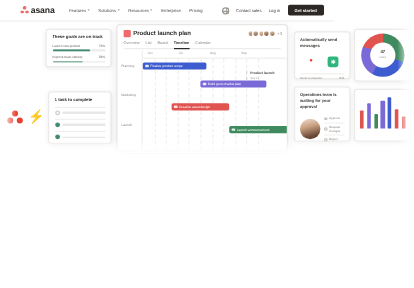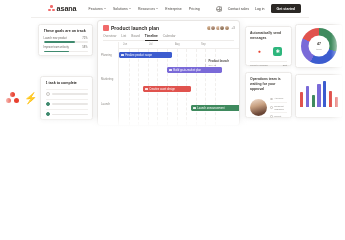--- a/index.html
+++ b/index.html
@@ -8,21 +8,21 @@
     overflow: hidden;
     background: #ffffff;
     font-family: "Liberation Sans", sans-serif;
   }
   .page { position: relative; width: 345px; height: 128px; background: #ffffff; }
 
   
   .nav {
     position: absolute; left: 0; top: 0; width: 278px; height: 18px;
     background: #ffffff; display: flex; align-items: center;
-    border-bottom: 0.5px solid #f0eeec; z-index: 30; margin-left: 31px;
+    border-bottom: 0.5px solid #f0eeec; z-index: 30;
   }
   .logo { display: flex; align-items: center; margin-left: 17px; gap: 1.6px; }
   .logo-mark { position: relative; width: 7px; height: 6px; }
   .logo-mark i { position: absolute; background: #f06a6a; border-radius: 50%; display: block; }
   .lm1 { width: 2.6px; height: 2.6px; left: 2.2px; top: 0; }
   .lm2 { width: 2.6px; height: 2.6px; left: 0; top: 3.1px; }
   .lm3 { width: 2.6px; height: 2.6px; left: 4.4px; top: 3.1px; }
   .logo-text {
     font-size: 7.2px; font-weight: 700; color: #2b2825;
     letter-spacing: -0.1px; line-height: 1;

